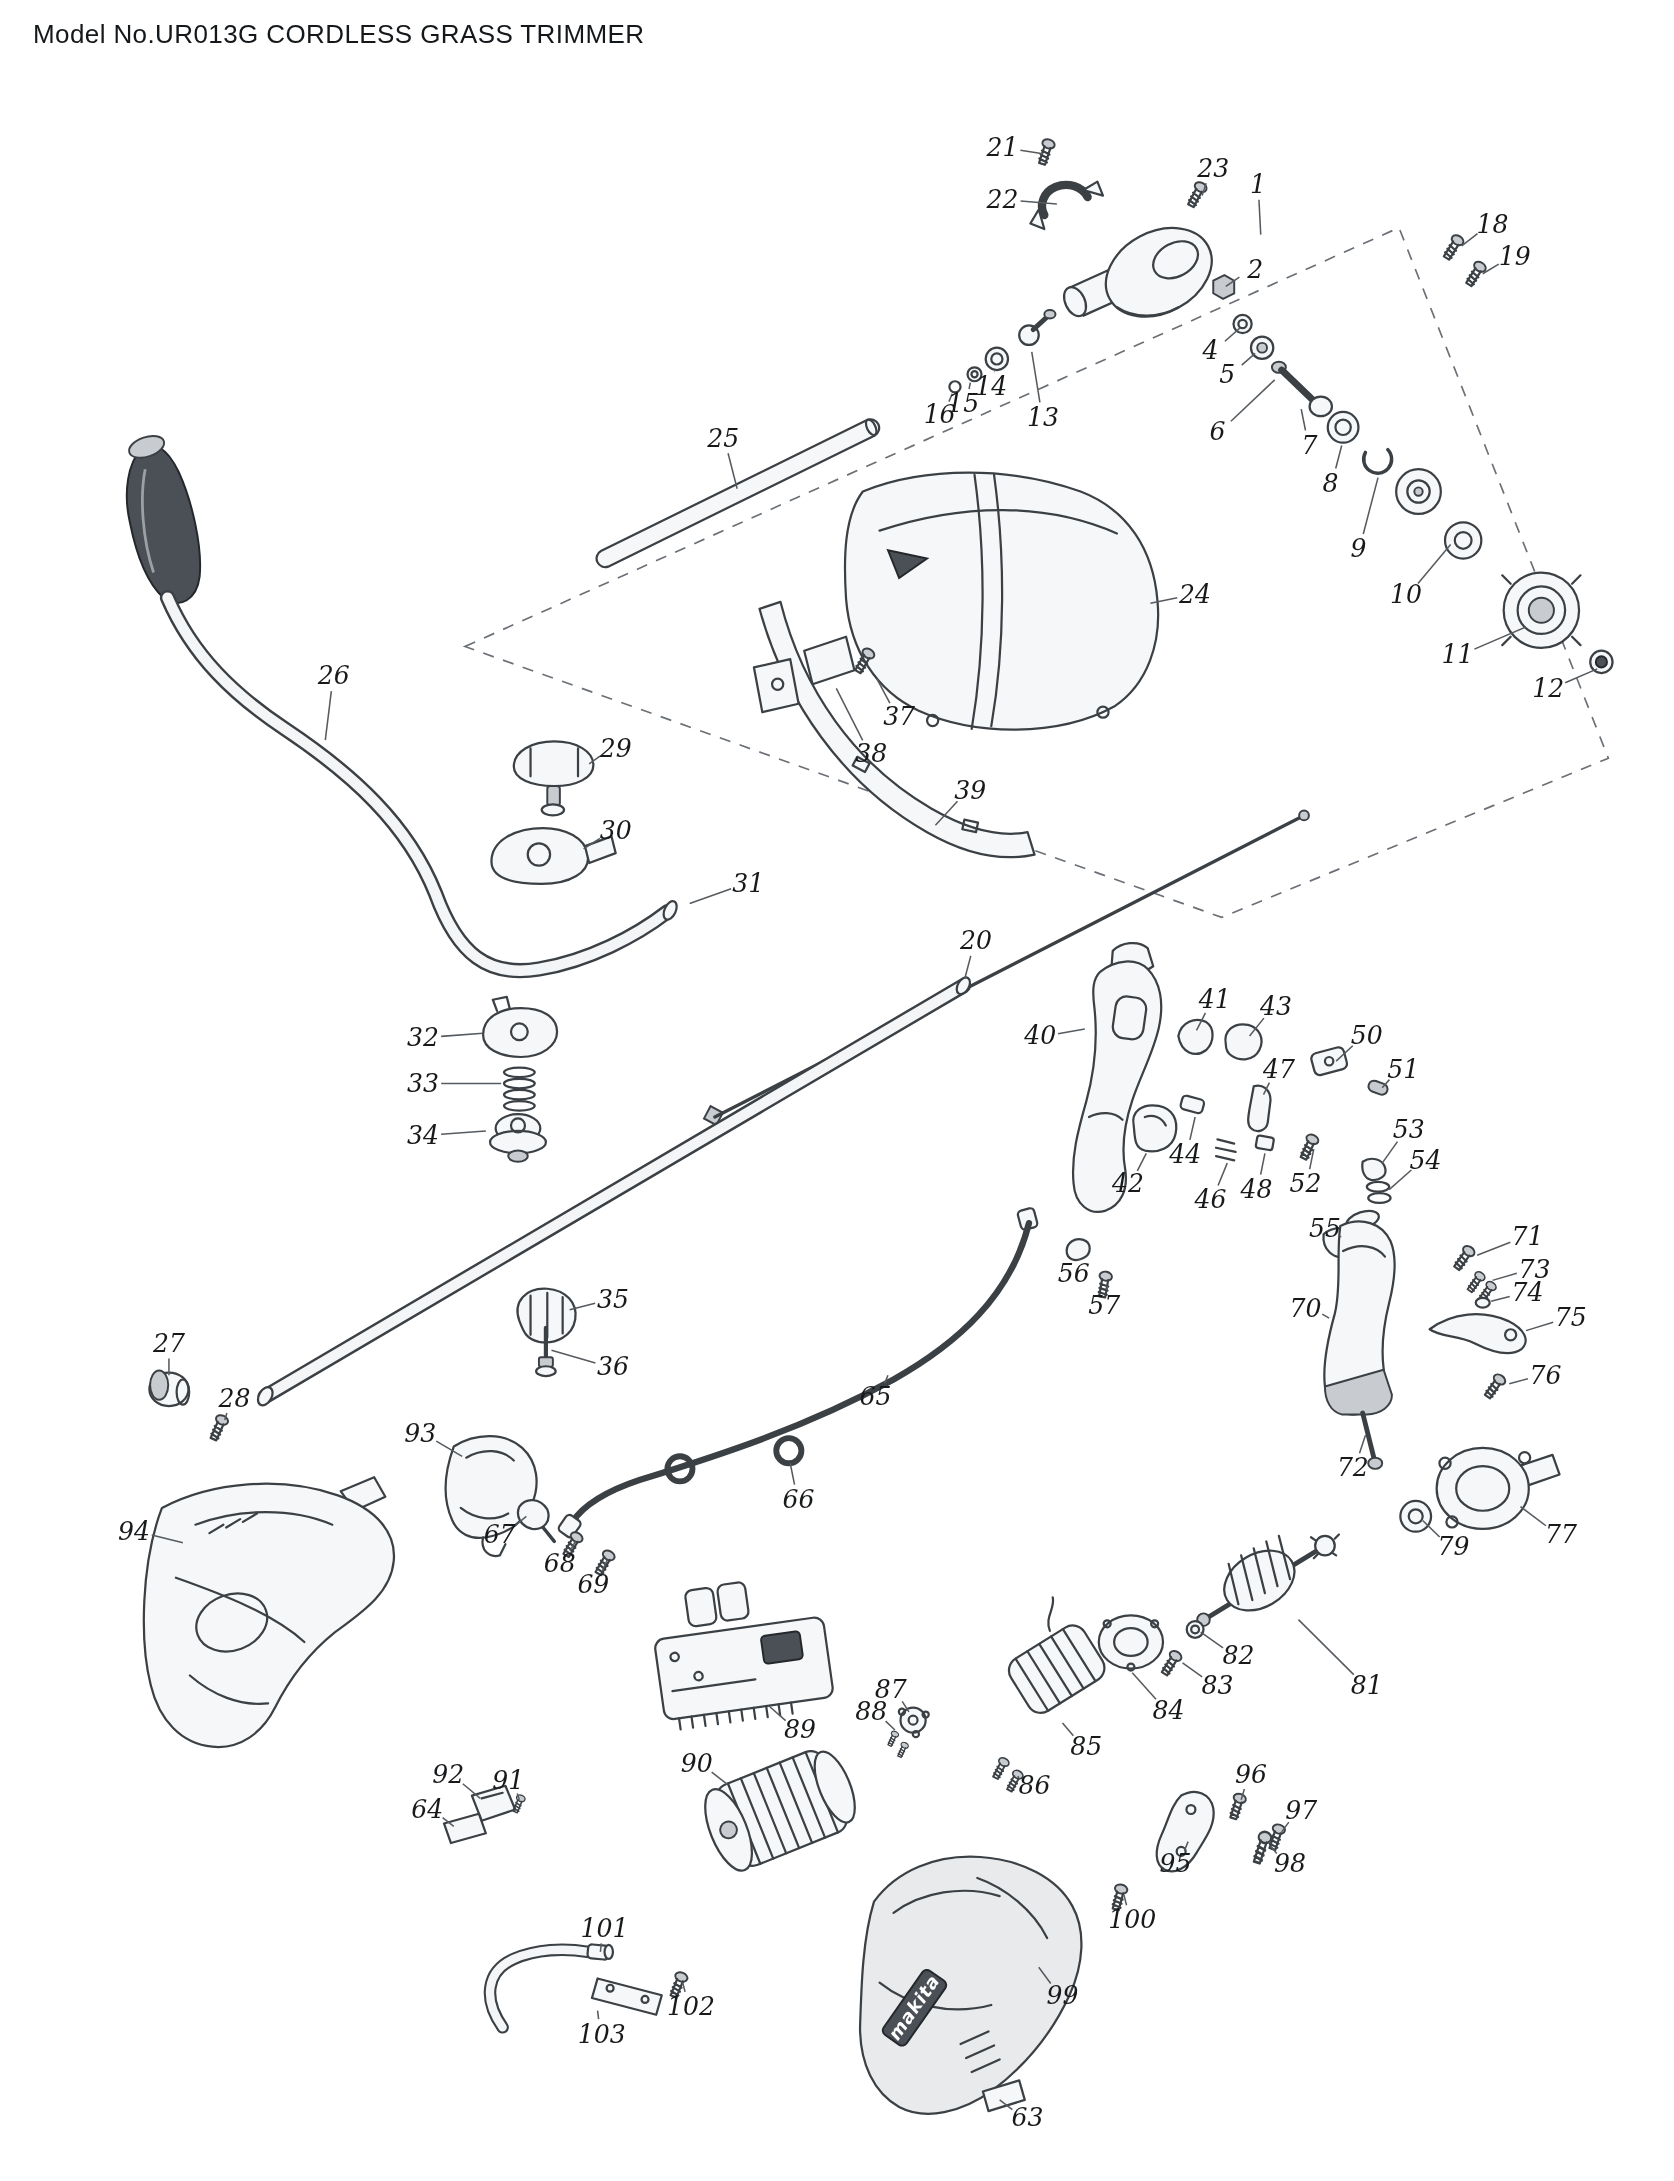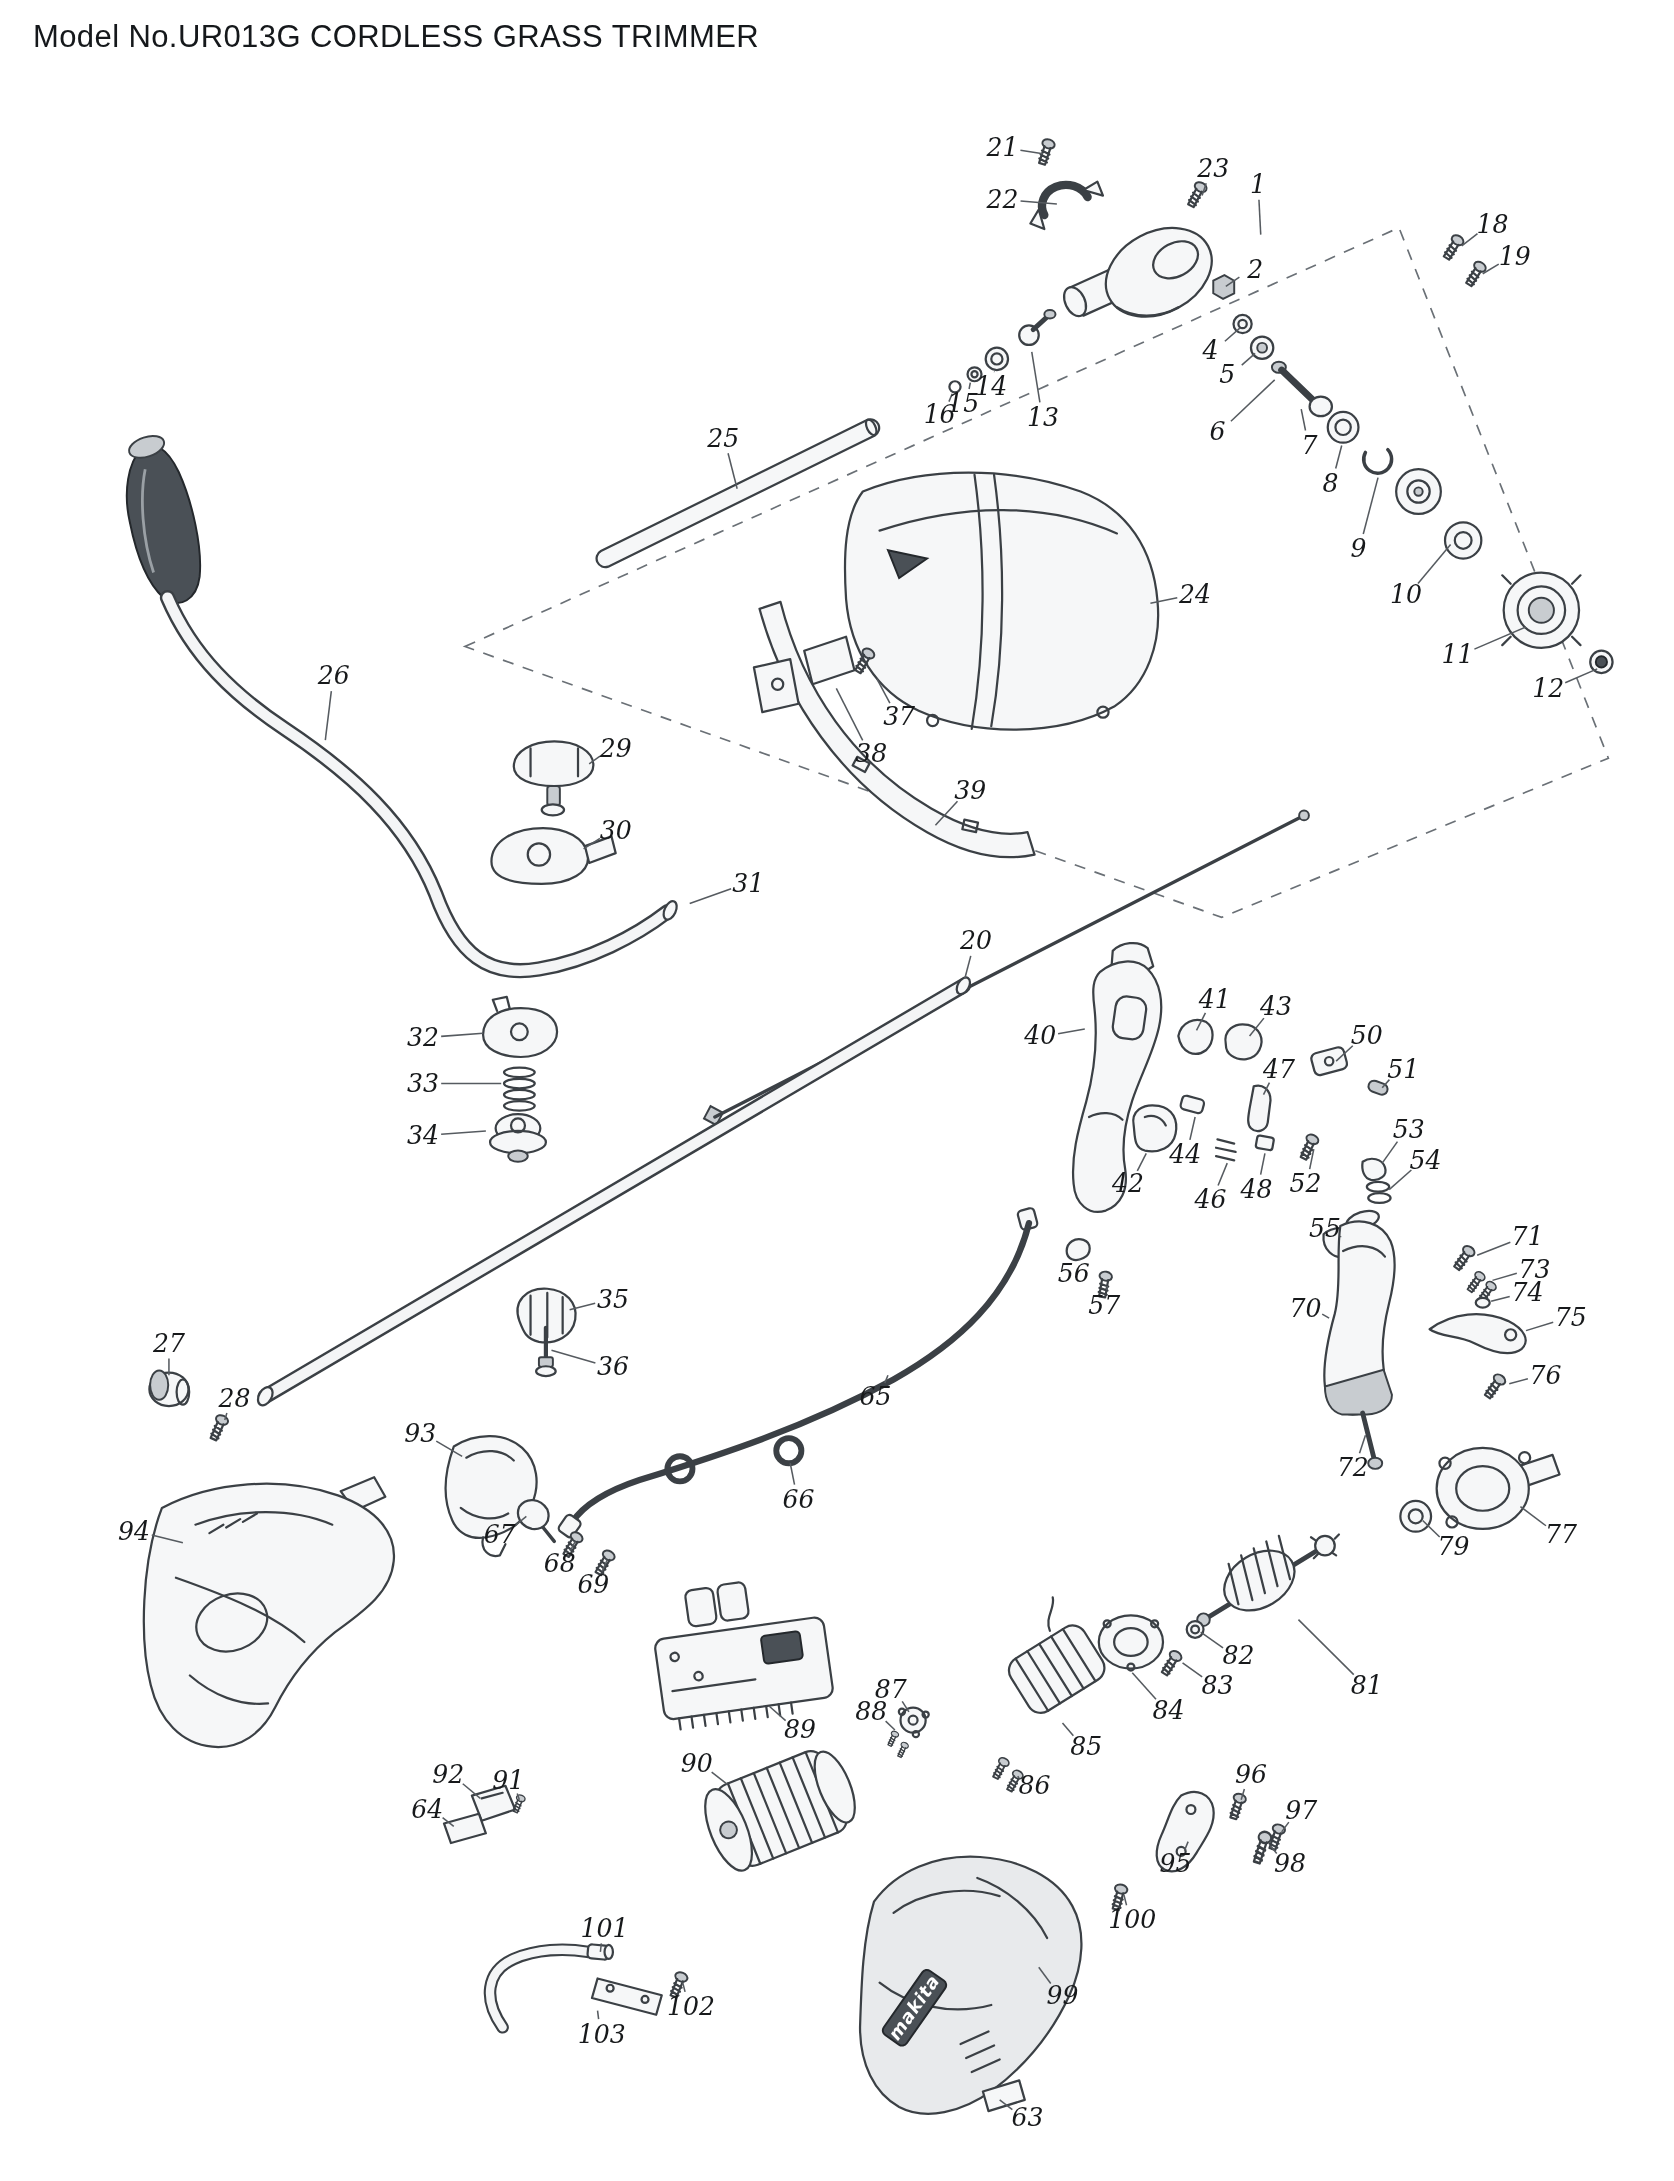--- a/index.html
+++ b/index.html
@@ -1,17 +1,17 @@
 <!DOCTYPE html>
 <html style="font-size:13.8px"><head>
 <meta charset="utf-8">
 <style>
   *{margin:0;padding:0;box-sizing:border-box}
   html,body{width:1674px;height:2181px;background:#ffffff;font-family:"Liberation Sans",sans-serif;position:relative;overflow:hidden}
-  .page-title{position:absolute;left:33px;top:19px;font-size:31px;font-weight:500;color:#15181b;letter-spacing:0.4px;white-space:nowrap}
+  .page-title{position:absolute;left:33px;top:19px;font-size:26px;font-weight:500;color:#15181b;letter-spacing:0.4px;white-space:nowrap}
   #diagram{position:absolute;left:0;top:0;width:1674px;height:2181px}
   .ln{fill:none;stroke:#3b4045;stroke-width:1.6;stroke-linecap:round;stroke-linejoin:round}
   .fl{fill:#f6f7f8;stroke:#3b4045;stroke-width:1.6;stroke-linejoin:round}
   .fl2{fill:#e8eaec;stroke:#3b4045;stroke-width:1.6;stroke-linejoin:round}
   .md{fill:#c8ccd0;stroke:#3b4045;stroke-width:1.4}
   .dk{fill:#4a5056;stroke:#24282c;stroke-width:1.4}
   .dash{fill:none;stroke:#6a7076;stroke-width:1.2;stroke-dasharray:8 7}
   .tube-o{fill:none;stroke:#3b4045;stroke-width:11;stroke-linecap:round}
   .tube-i{fill:none;stroke:#f4f5f6;stroke-width:7.5;stroke-linecap:round}
   .tube2-o{fill:none;stroke:#3b4045;stroke-width:9;stroke-linecap:round}

